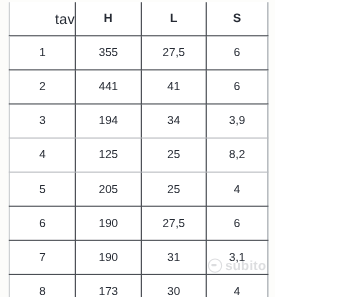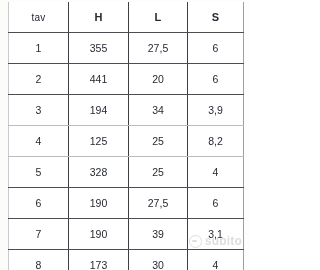--- a/index.html
+++ b/index.html
@@ -73,21 +73,22 @@
   }
 
   table.data-table tr.header-row th {
     font-size: 11px;
     font-weight: bold;
     letter-spacing: 0.2px;
     border-bottom: 1px solid #4a4e54;
   }
   table.data-table tr.header-row th.col-tav {
     font-weight: normal;
-    font-size: 10px;
+    font-size: 13px;
+    text-align: right;
   }
 
   table.data-table tbody td {
     font-size: 10.5px;
     font-weight: normal;
   }
 
   
   table.data-table tbody tr.faint-sep td {
     border-bottom: 1px solid #b9bcc0;
@@ -169,56 +170,56 @@
         <tr>
           <td class="col-tav">1</td>
           <td class="col-h">355</td>
           <td class="col-l">27,5</td>
           <td class="col-s">6</td>
         </tr>
 
         <tr>
           <td class="col-tav">2</td>
           <td class="col-h">441</td>
-          <td class="col-l">20</td>
+          <td class="col-l">41</td>
           <td class="col-s">6</td>
         </tr>
 
         <tr class="faint-sep">
           <td class="col-tav">3</td>
           <td class="col-h">194</td>
           <td class="col-l">34</td>
           <td class="col-s">3,9</td>
         </tr>
 
         <tr class="faint-sep">
           <td class="col-tav">4</td>
           <td class="col-h">125</td>
           <td class="col-l">25</td>
           <td class="col-s">8,2</td>
         </tr>
 
         <tr>
           <td class="col-tav">5</td>
-          <td class="col-h">328</td>
+          <td class="col-h">205</td>
           <td class="col-l">25</td>
           <td class="col-s">4</td>
         </tr>
 
         <tr>
           <td class="col-tav">6</td>
           <td class="col-h">190</td>
           <td class="col-l">27,5</td>
           <td class="col-s">6</td>
         </tr>
 
         <tr>
           <td class="col-tav">7</td>
           <td class="col-h">190</td>
-          <td class="col-l">39</td>
+          <td class="col-l">31</td>
           <td class="col-s">3,1</td>
         </tr>
 
         <tr class="clipped-row">
           <td class="col-tav">8</td>
           <td class="col-h">173</td>
           <td class="col-l">30</td>
           <td class="col-s">4</td>
         </tr>
 

